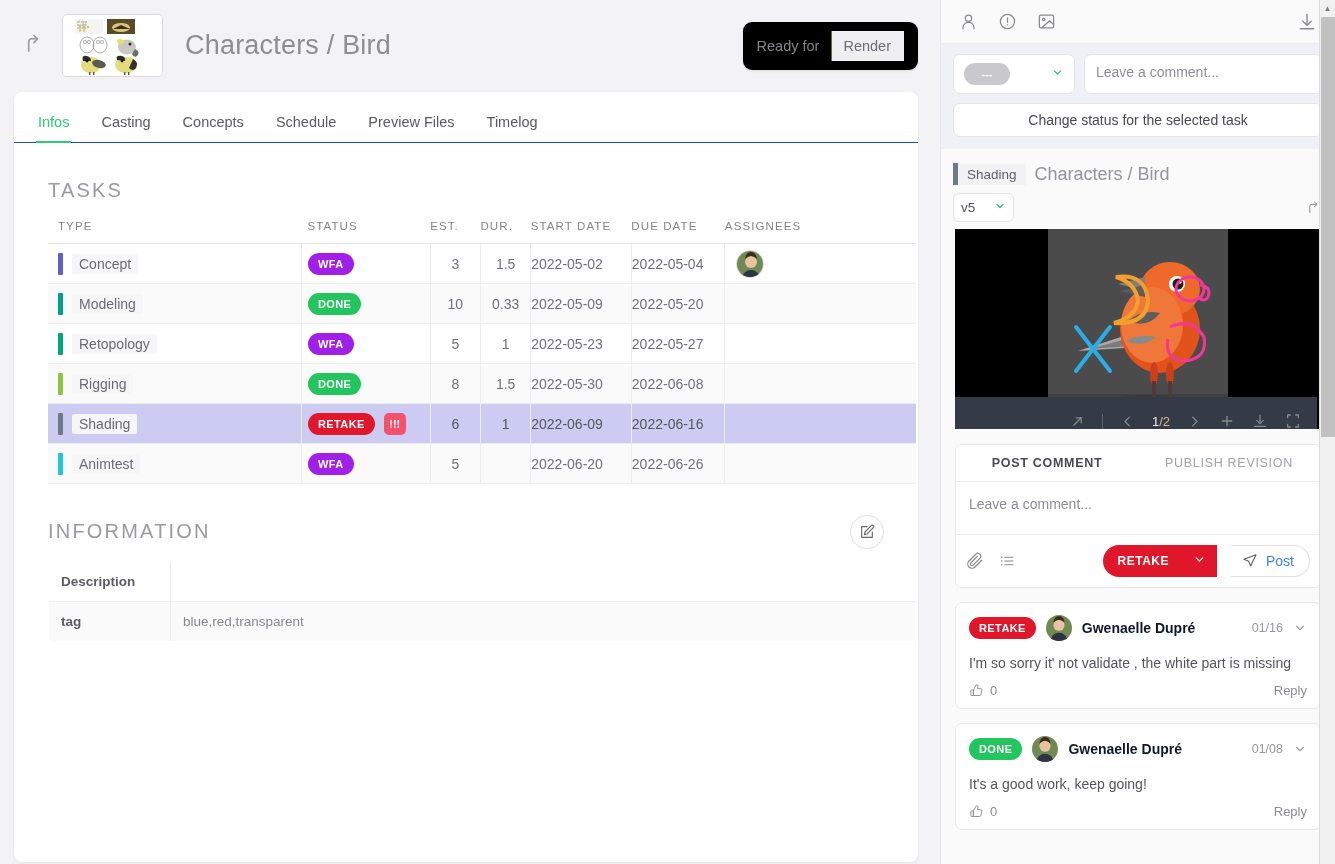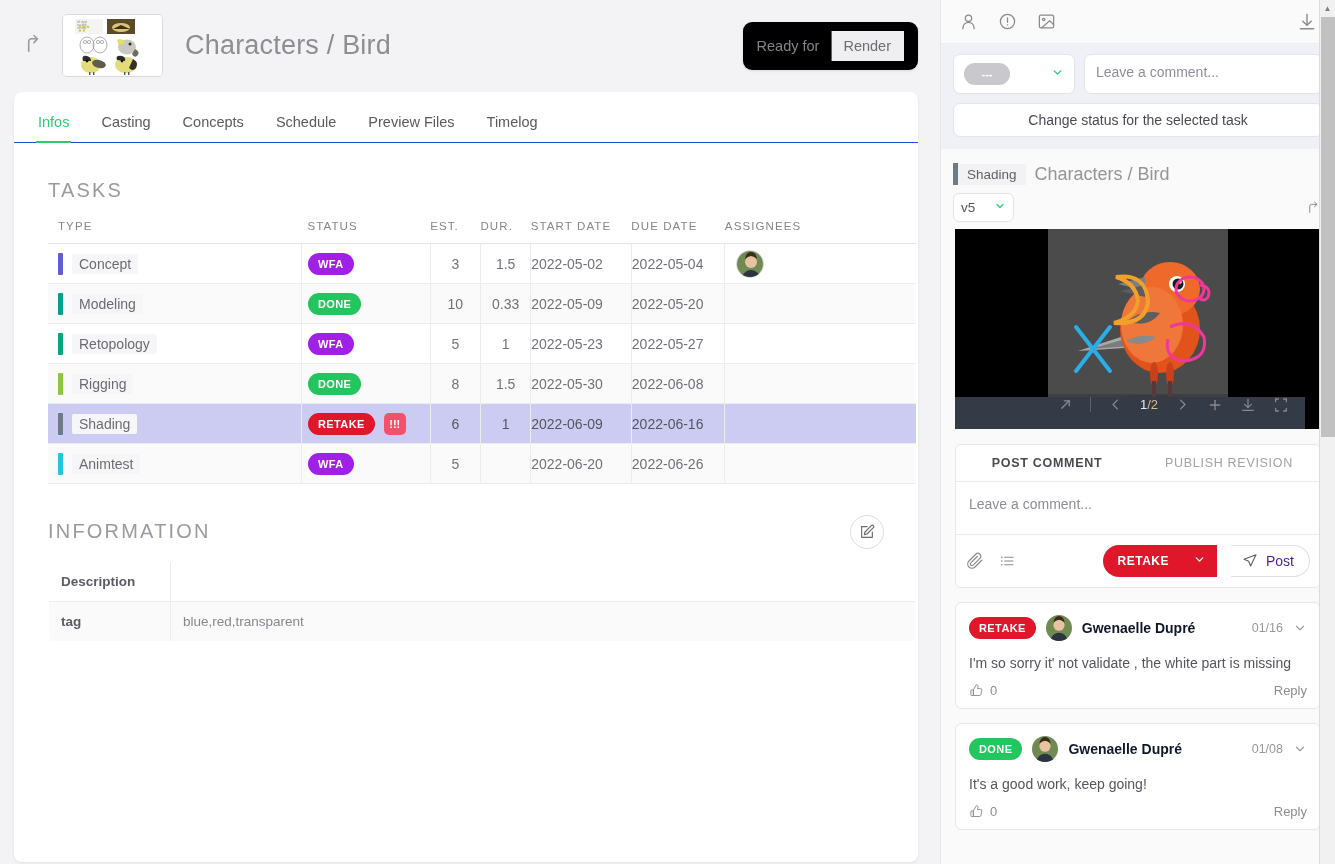--- a/index.html
+++ b/index.html
@@ -229,22 +229,22 @@
     padding: 0 7px; font-size: 13.5px; color: #55555d; cursor: pointer;
   }
 
   .player {
     margin: 0 14px; position: relative;
     height: 200px; background: #000; overflow: hidden;
   }
   .player .stage { position: absolute; inset: 0; display: flex; justify-content: center; }
   .player .frame { width: 180px; height: 200px; background: #4a4a4a; position: relative; }
   .controls {
-    position: absolute; left: 0; right: 16px; bottom: 0; height: 32px;
-    background: #343a46; display: flex; align-items: flex-start;
+    position: absolute; left: 0; right: 4px; bottom: 0; height: 32px;
+    background: #343a46; display: flex; align-items: flex-end;
     justify-content: flex-end; gap: 17px; padding: 0 16px;
     color: #c9cbd3;
   }
   .controls .sep { width: 1px; height: 15px; background: #5c6270; }
   .frame-count { font-size: 13px; color: #e8e8ec; }
   .frame-count i { font-style: normal; color: #d5b98e; }
 
   .comment-box {
     margin: 15px 14px 0 14px; background: #fff;
     border: 1px solid #e5e5ea; border-radius: 6px; overflow: hidden;
@@ -266,21 +266,21 @@
   .retake-btn {
     background: #e0162b; color: #fff; border-radius: 19px 0 0 19px;
     height: 32px; display: flex; align-items: center; gap: 24px;
     padding: 0 11px 0 15px; font-size: 12px; font-weight: bold;
     letter-spacing: .5px; cursor: pointer;
   }
   .post-btn {
     height: 32px; border: 1px solid #e0e0e6; border-left: none;
     border-radius: 0 19px 19px 0; background: #fff;
     display: flex; align-items: center; gap: 8px; padding: 0 15px 0 11px;
-    font-size: 14px; color: #4c1d95; cursor: pointer;
+    font-size: 14px; color: #3b82f6; cursor: pointer;
   }
 
   .comment-item {
     margin: 14px 14px 0 14px; background: #fff;
     border: 1px solid #e5e5ea; border-radius: 7px; padding: 12px 13px 10px 13px;
   }
   .ci-head { display: flex; align-items: center; gap: 10px; }
   .ci-avatar {
     width: 26px; height: 26px; border-radius: 50%; overflow: hidden; display: block;
   }

